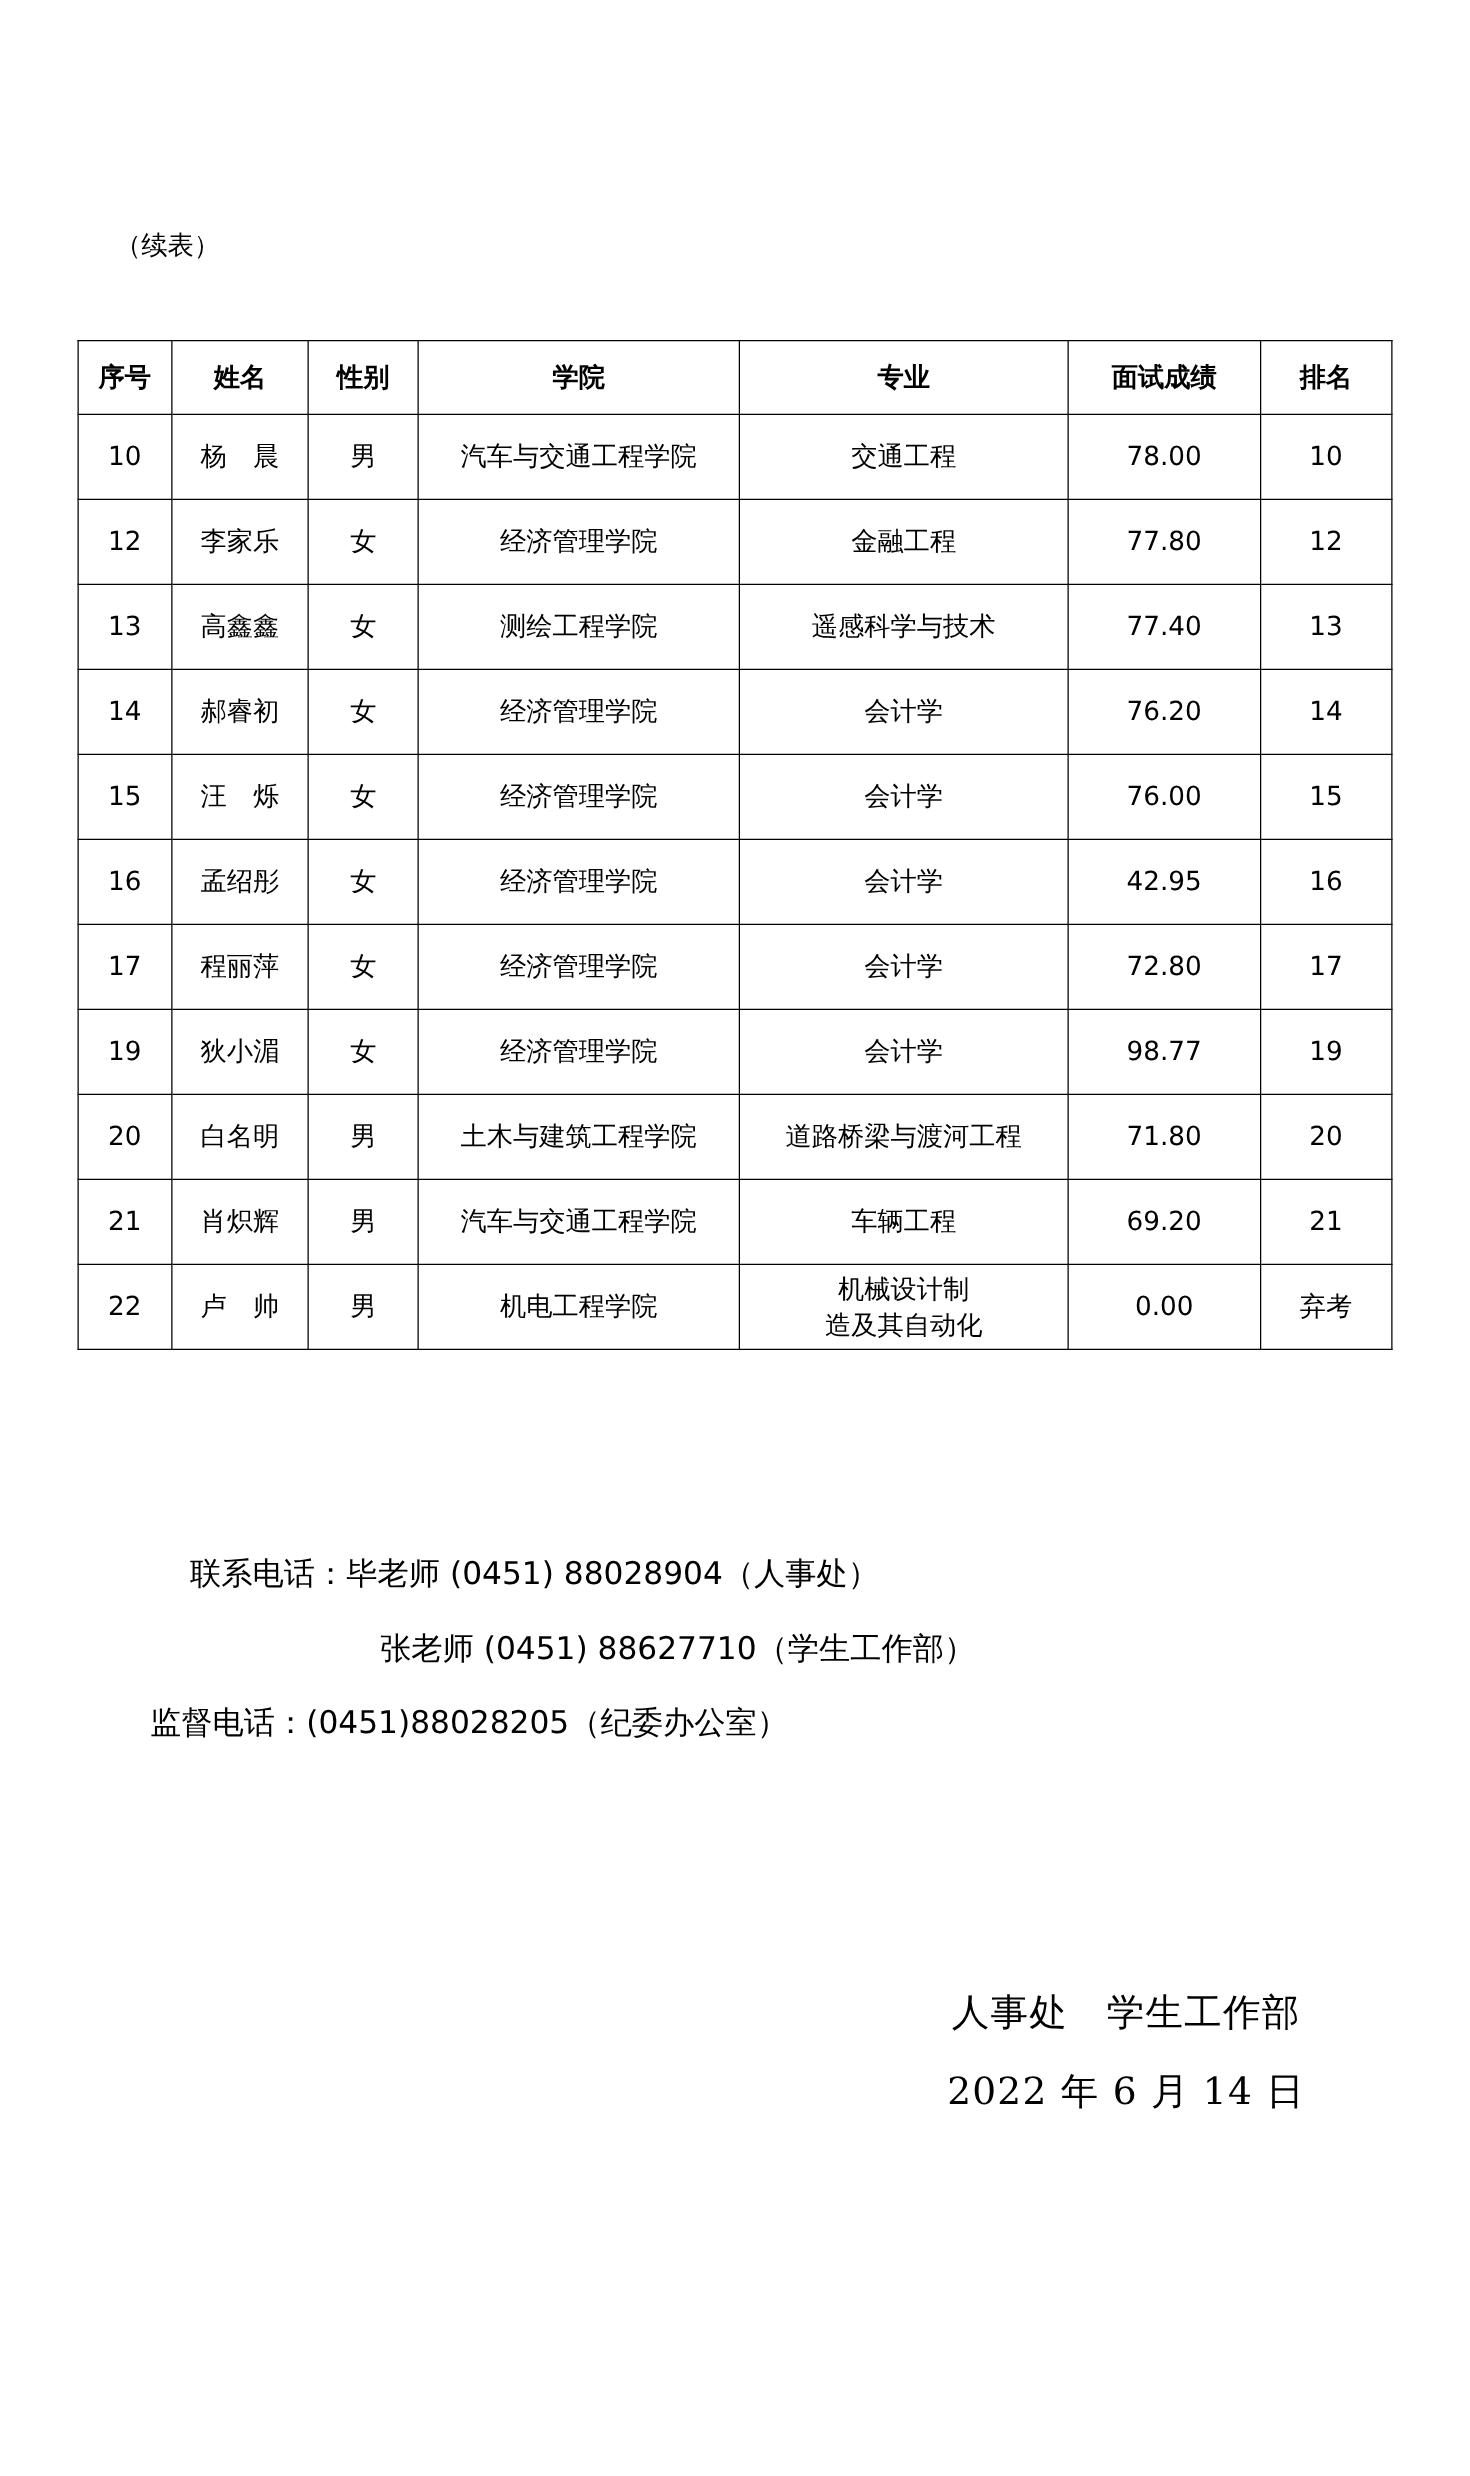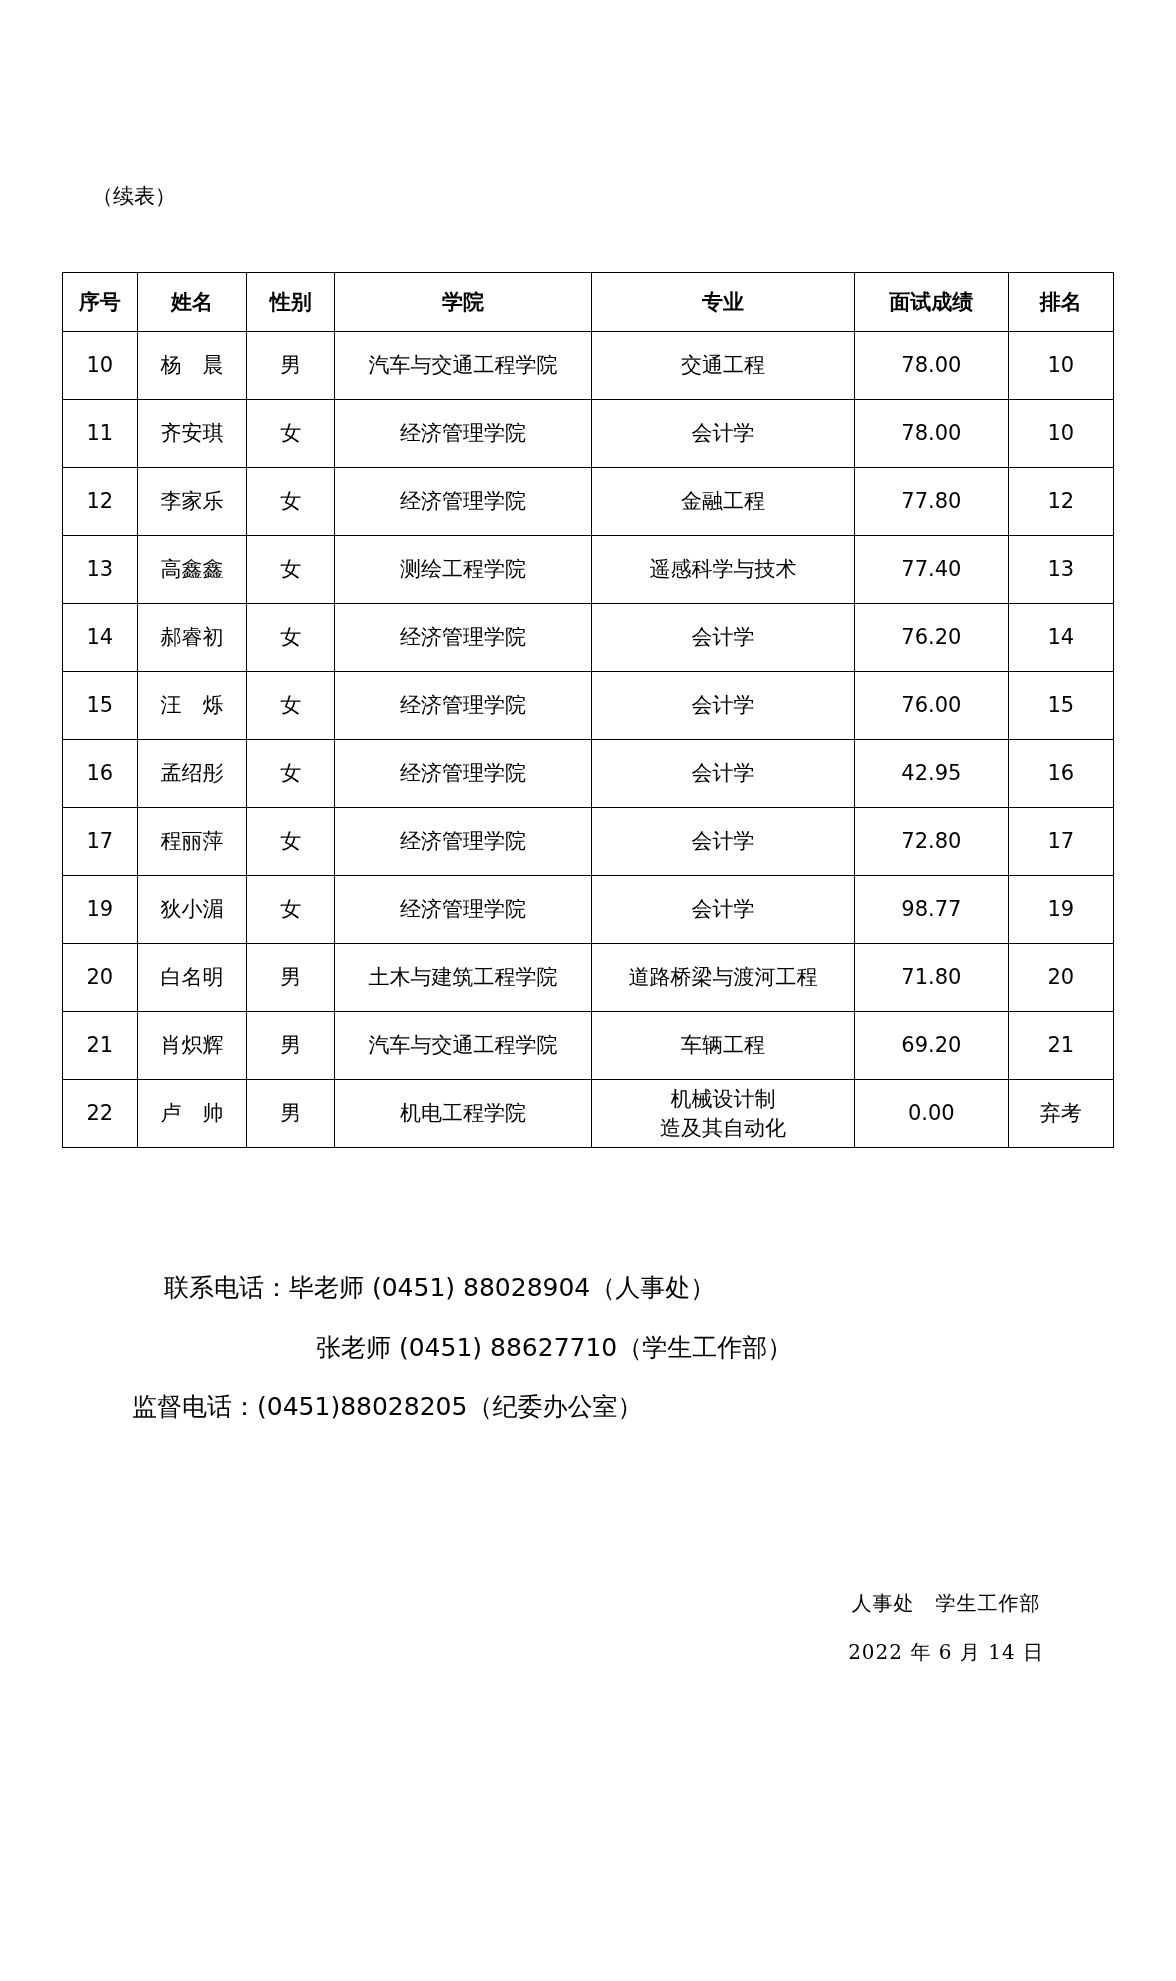--- a/index.html
+++ b/index.html
@@ -67,41 +67,40 @@
     font-family: "DejaVu Serif", "Liberation Serif", serif;
     font-size: 21px;
   }
   .two-line {
     line-height: 1.3;
     font-size: 20px;
   }
 
   .contacts {
     position: absolute;
-    left: 16px;
+    left: 4px;
     top: 1240px;
     width: 960px;
-    margin-top: 29px;
   }
   .contact-line {
     font-size: 25px;
     font-family: "DejaVu Sans", "Liberation Sans", sans-serif;
     margin: 0 0 22px 0;
     line-height: 1.5;
   }
   .contact-line.l1 { padding-left: 148px; }
   .contact-line.l2 { padding-left: 300px; }
   .contact-line.l3 { padding-left: 116px; }
 
   .signature {
     position: absolute;
     right: 132px;
     top: 1590px;
     text-align: center;
-    font-size: 20px;
+    font-size: 30px;
     font-family: "DejaVu Sans", "Liberation Sans", sans-serif;
   }
   .signature .org {
     letter-spacing: 1px;
     margin-bottom: 22px;
   }
   .signature .date {
     font-family: "DejaVu Serif", "Liberation Serif", serif;
     letter-spacing: 1px;
   }
@@ -138,29 +137,20 @@
       <tr>
         <td class="num-cell">10</td>
         <td>杨　晨</td>
         <td>男</td>
         <td>汽车与交通工程学院</td>
         <td>交通工程</td>
         <td class="num-cell">78.00</td>
         <td class="num-cell">10</td>
       </tr>
       <tr>
-        <td class="num-cell">11</td>
-        <td>齐安琪</td>
-        <td>女</td>
-        <td>经济管理学院</td>
-        <td>会计学</td>
-        <td class="num-cell">78.00</td>
-        <td class="num-cell">10</td>
-      </tr>
-      <tr>
         <td class="num-cell">12</td>
         <td>李家乐</td>
         <td>女</td>
         <td>经济管理学院</td>
         <td>金融工程</td>
         <td class="num-cell">77.80</td>
         <td class="num-cell">12</td>
       </tr>
       <tr>
         <td class="num-cell">13</td>

